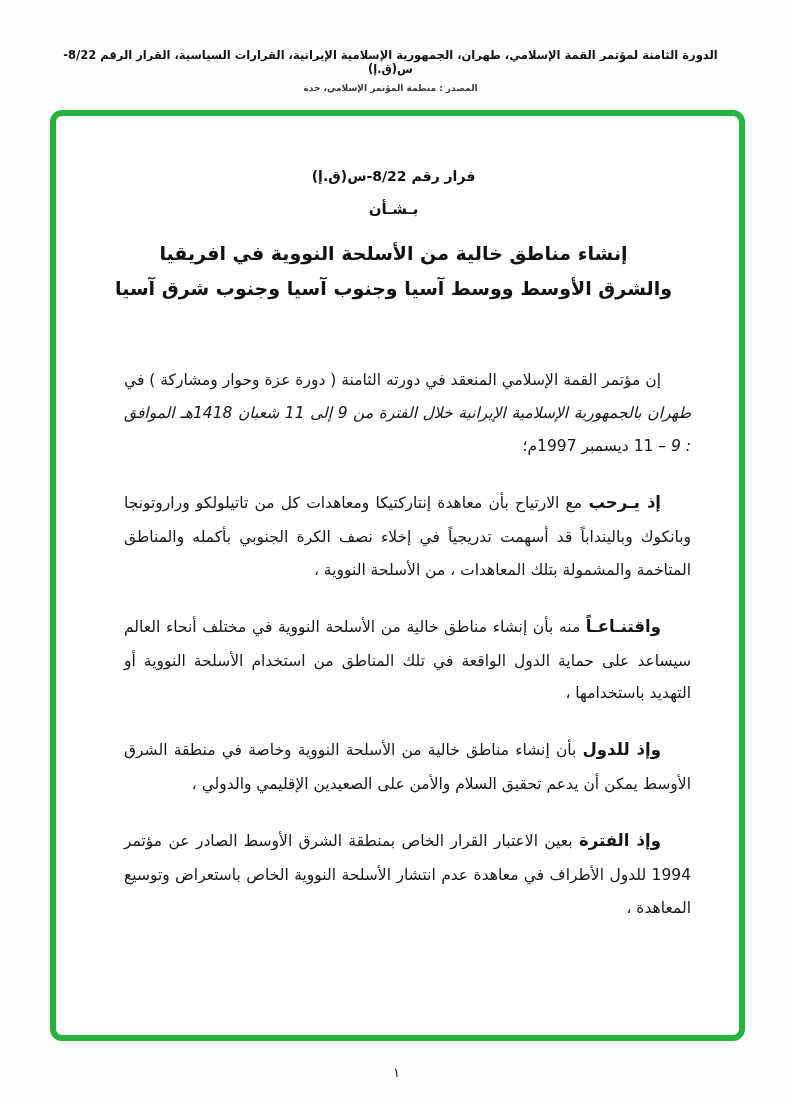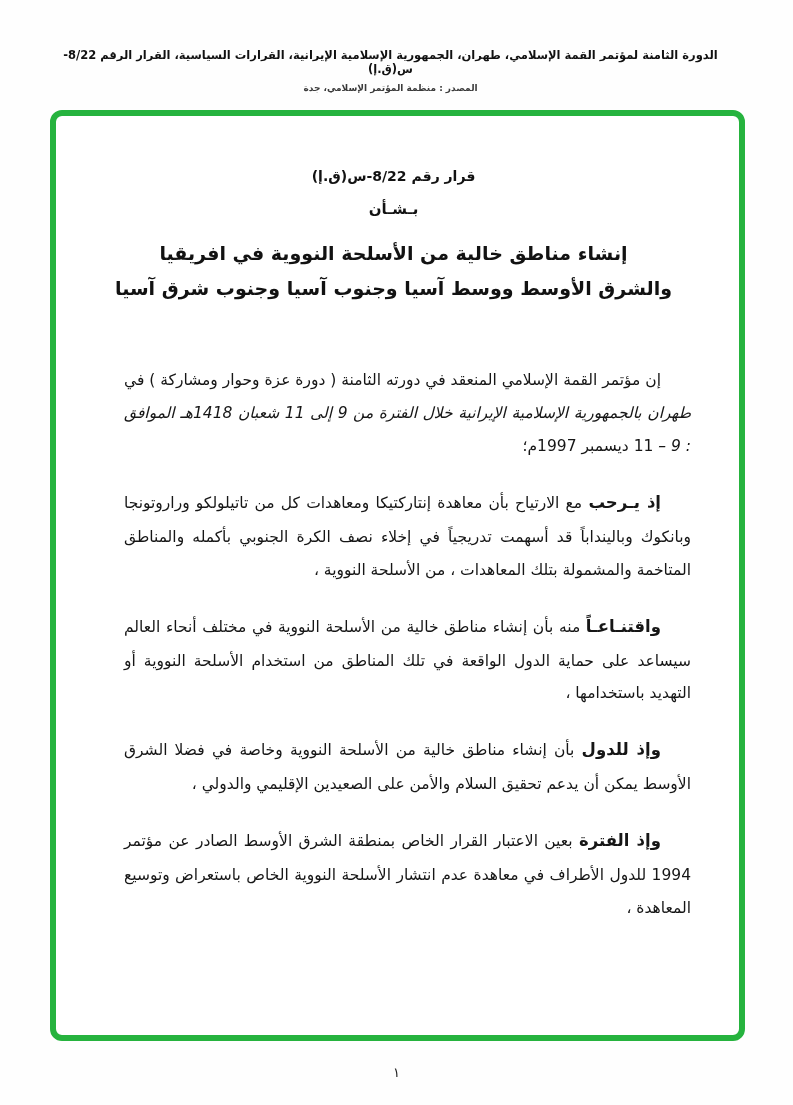--- a/index.html
+++ b/index.html
@@ -105,21 +105,21 @@
       <p class="para">
         <span class="lead">إذ يـرحب</span><span> مع الارتياح بأن معاهدة إنتاركتيكا ومعاهدات كل من تاتيلولكو وراروتونجا وبانكوك وبالينداباً قد أسهمت تدريجياً في إخلاء نصف الكرة الجنوبي بأكمله والمناطق المتاخمة والمشمولة بتلك المعاهدات ، من الأسلحة النووية ،</span>
       </p>
 
 
       <p class="para">
         <span class="lead">واقتنـاعـاً</span><span> منه بأن إنشاء مناطق خالية من الأسلحة النووية في مختلف أنحاء العالم سيساعد على حماية الدول الواقعة في تلك المناطق من استخدام الأسلحة النووية أو التهديد باستخدامها ،</span>
       </p>
 
       <p class="para">
-        <span class="lead">وإذ للدول</span><span> بأن إنشاء مناطق خالية من الأسلحة النووية وخاصة في فضلا الشرق الأوسط يمكن أن يدعم تحقيق السلام والأمن على الصعيدين الإقليمي والدولي ،</span>
+        <span class="lead">وإذ للدول</span><span> بأن إنشاء مناطق خالية من الأسلحة النووية وخاصة في منطقة الشرق الأوسط يمكن أن يدعم تحقيق السلام والأمن على الصعيدين الإقليمي والدولي ،</span>
       </p>
 
       <p class="para">
         <span class="lead">وإذ الفترة</span><span> بعين الاعتبار القرار الخاص بمنطقة الشرق الأوسط الصادر عن مؤتمر 1994 للدول الأطراف في معاهدة عدم انتشار الأسلحة النووية الخاص باستعراض وتوسيع المعاهدة ،</span>
       </p>
 
     </div>
 
   </section>
 

